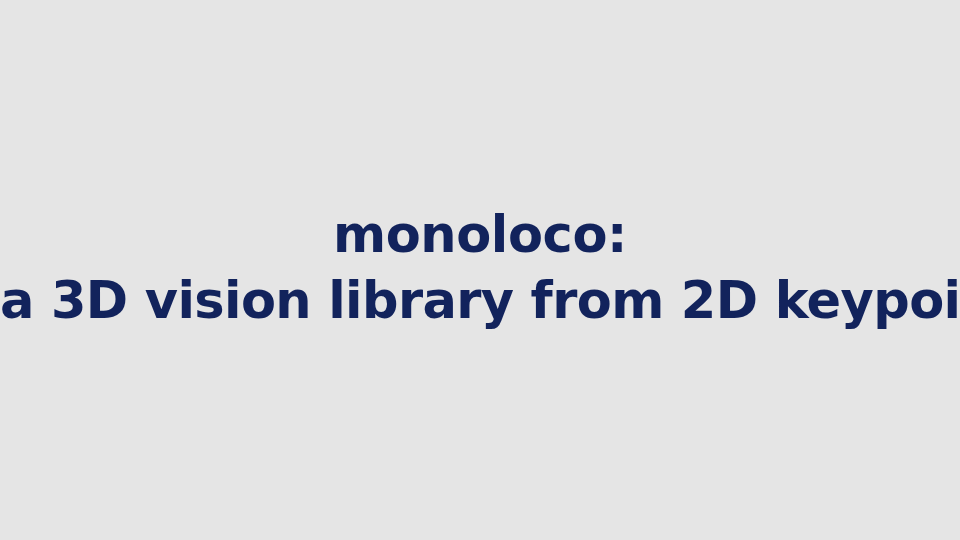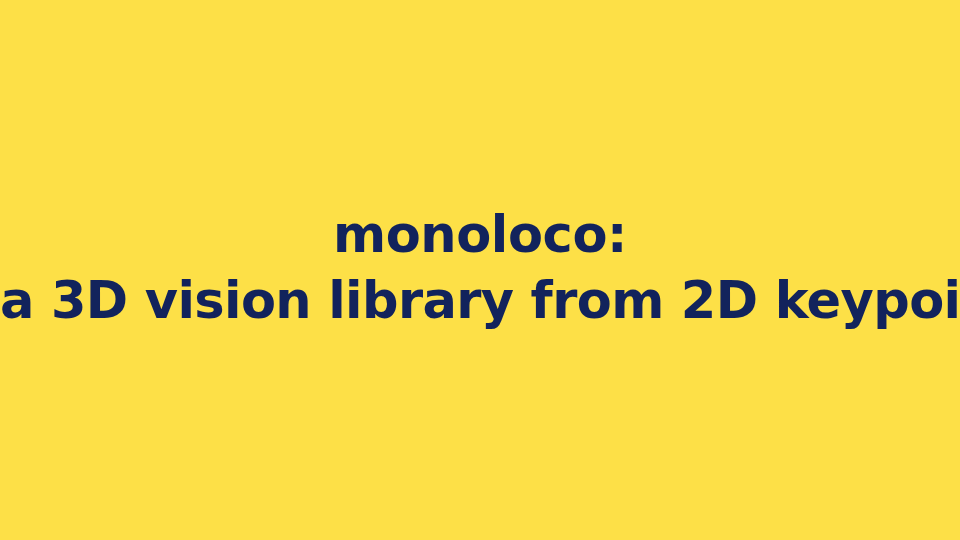--- a/index.html
+++ b/index.html
@@ -11,21 +11,21 @@
     width: 960px;
     height: 540px;
     overflow: hidden;
     font-family: "DejaVu Sans", sans-serif;
   }
 
   .slide {
     position: relative;
     width: 960px;
     height: 540px;
-    background: #fde047;
+    background: #e5e5e5;
     display: flex;
     flex-direction: column;
     align-items: center;
     justify-content: center;
     box-sizing: border-box;
   }
 
   .title-block {
     width: 100%;
     text-align: center;

